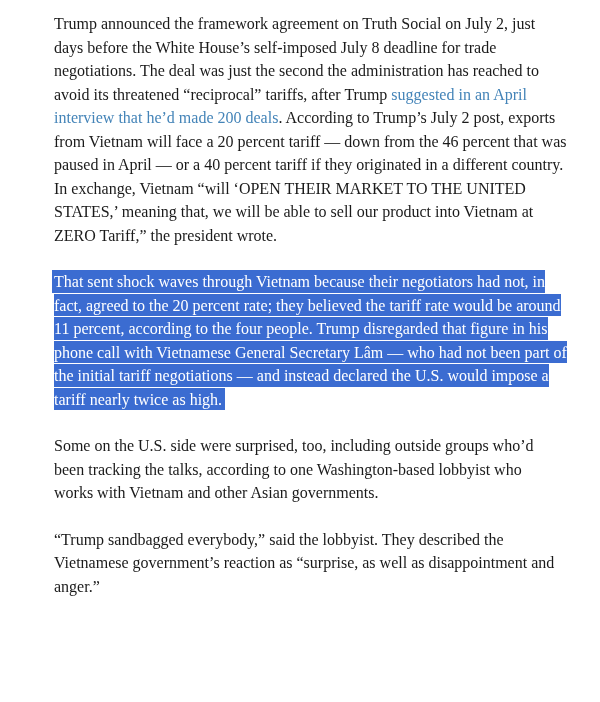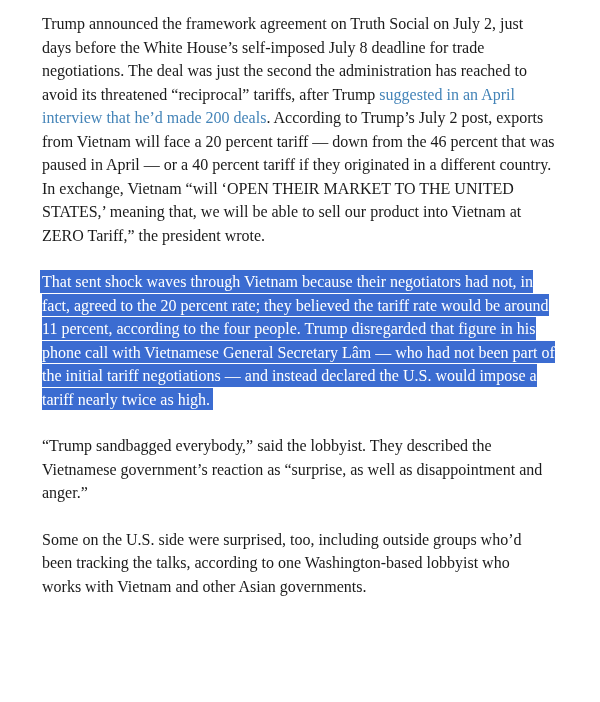--- a/index.html
+++ b/index.html
@@ -13,21 +13,21 @@
     font-family: "Liberation Serif", "DejaVu Serif", serif;
     font-size: 16px;
     line-height: 23.5px;
     color: var(--text, #1a1a1a);
   }
   .article-body {
     padding: 12px 14px 0 38px;
     white-space: pre-line;       
   }
   p.para {
-    margin: 0 0 23px 4px;
+    margin: 0 0 23px 16px;
   }
   a.inline-link {
     color: var(--link, #4484b8);
     text-decoration: none;
     cursor: pointer;
   }
   .selected-text {
     background: var(--sel-bg, #3b6cd1);
     color: var(--sel-text, #ffffff);
     padding: 2.6px 3px 2.6px 2px;
@@ -44,17 +44,17 @@
 interview that he’d made 200 deals</a><span>. According to Trump’s July 2 post, exports
 from Vietnam will face a 20 percent tariff — down from the 46 percent that was
 paused in April — or a 40 percent tariff if they originated in a different country.
 In exchange, Vietnam “will ‘OPEN THEIR MARKET TO THE UNITED
 STATES,’ meaning that, we will be able to sell our product into Vietnam at
 ZERO Tariff,” the president wrote.</span></p><p class="para"><span class="selected-text">That sent shock waves through Vietnam because their negotiators had not, in
 fact, agreed to the 20 percent rate; they believed the tariff rate would be around
 11 percent, according to the four people. Trump disregarded that figure in his
 phone call with Vietnamese General Secretary Lâm — who had not been part of
 the initial tariff negotiations — and instead declared the U.S. would impose a
-tariff nearly twice as high.</span></p><p class="para"><span>“Trump sandbagged everybody,” said the lobbyist. They described the
+tariff nearly twice as high.</span></p><p class="para"><span>Some on the U.S. side were surprised, too, including outside groups who’d
+been tracking the talks, according to one Washington-based lobbyist who
+works with Vietnam and other Asian governments.</span></p><p class="para"><span>“Trump sandbagged everybody,” said the lobbyist. They described the
 Vietnamese government’s reaction as “surprise, as well as disappointment and
-anger.”</span></p><p class="para"><span>Some on the U.S. side were surprised, too, including outside groups who’d
-been tracking the talks, according to one Washington-based lobbyist who
-works with Vietnam and other Asian governments.</span></p></div>
+anger.”</span></p></div>
 
 </body></html>

